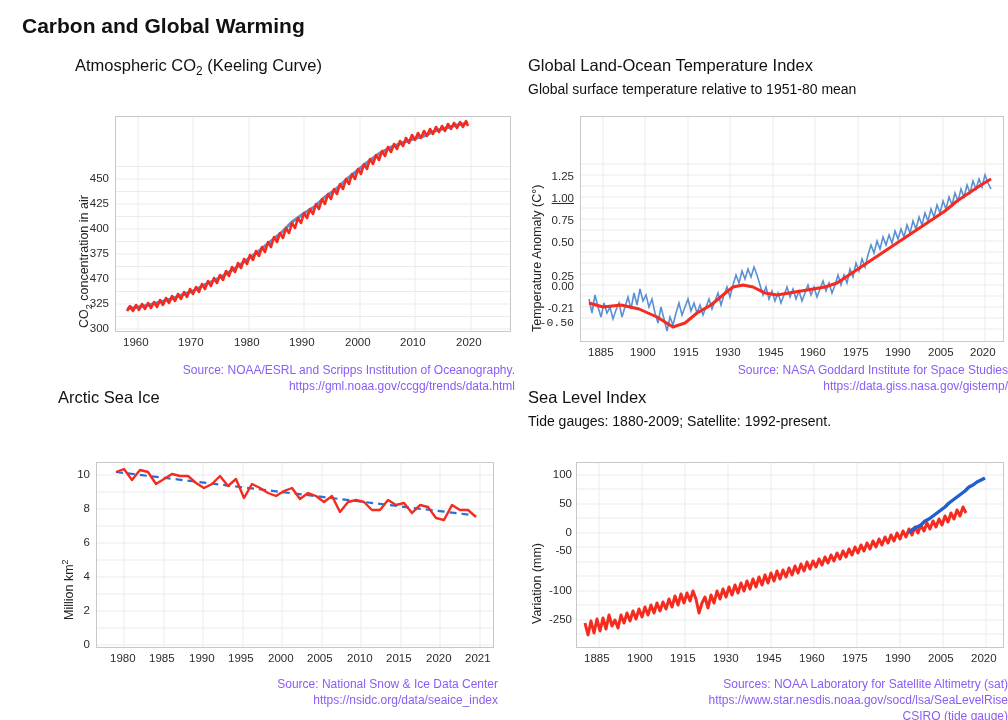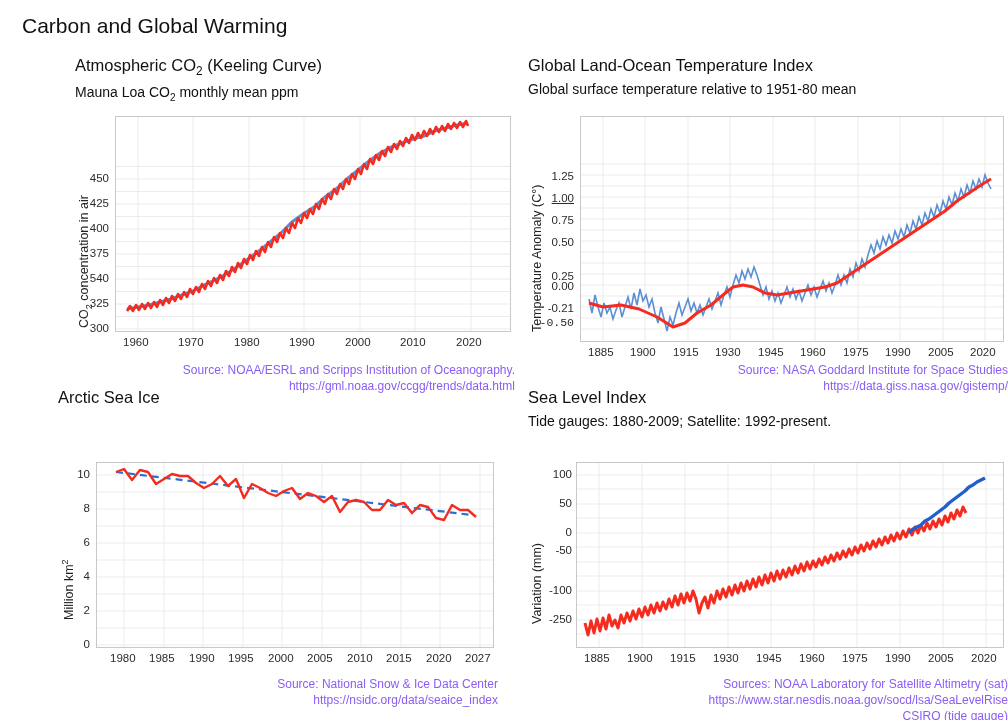--- a/index.html
+++ b/index.html
@@ -6,21 +6,21 @@
   body {
     width:1008px; height:720px;
     background:#ffffff;
     font-family:"Liberation Sans", sans-serif;
     color:#1a1a1a;
     overflow:hidden;
   }
   #page-title {
     font-size:21px;
     margin:14px 0 0 22px;
-    font-weight:400;
+    font-weight:700;
     color:#111;
   }
   .grid {
     position:relative;
     width:1008px;
     height:680px;
   }
   .panel { position:absolute; }
   .panel-title { font-size:16.5px; font-weight:400; color:#111; margin:0 0 6px 0; }
   .panel-sub   { font-size:14px; font-weight:400; color:#111; margin:0 0 4px 0; }
@@ -62,32 +62,29 @@
 <body>
 
 <h1 id="page-title">Carbon and Global Warming</h1>
 
 <div class="grid">
 
   <div class="panel" style="left:75px; top:18px; width:440px; height:330px;">
     <div class="panel-title">
       Atmospheric CO<sub>2</sub> (Keeling Curve)
     </div>
-    <div class="panel-sub">
-      Mauna Loa CO<sub>2</sub> monthly mean ppm
-    </div>
 
     <div class="plotwrap" style="position:absolute; left:0; top:52px; width:440px; height:240px;">
       <div class="ylab" style="left:2px; top:220px;">CO<sub>2</sub> concentration in air</div>
 
       <div class="ticklabel ytick" style="left:-6px; top:64px; width:40px;">450</div>
       <div class="ticklabel ytick" style="left:-6px; top:89px; width:40px;">425</div>
       <div class="ticklabel ytick" style="left:-6px; top:114px;width:40px;">400</div>
       <div class="ticklabel ytick" style="left:-6px; top:139px;width:40px;">375</div>
-      <div class="ticklabel ytick" style="left:-6px; top:164px;width:40px;">540</div>
+      <div class="ticklabel ytick" style="left:-6px; top:164px;width:40px;">470</div>
       <div class="ticklabel ytick" style="left:-6px; top:189px;width:40px;">325</div>
       <div class="ticklabel ytick" style="left:-6px; top:214px;width:40px;">300</div>
 
       <div class="plotbox" style="left:40px; top:8px; width:396px; height:216px;">
         <svg class="series" width="394" height="214" viewBox="0 0 394 214">
 
           <g stroke="#ebebeb" stroke-width="1">
             <line x1="0" y1="62" x2="394" y2="62"></line>
             <line x1="0" y1="87" x2="394" y2="87"></line>
             <line x1="0" y1="112" x2="394" y2="112"></line>
@@ -250,21 +247,21 @@
 
       <div class="ticklabel" style="left:52px;  top:212px;">1980</div>
       <div class="ticklabel" style="left:91px;  top:212px;">1985</div>
       <div class="ticklabel" style="left:131px; top:212px;">1990</div>
       <div class="ticklabel" style="left:170px; top:212px;">1995</div>
       <div class="ticklabel" style="left:210px; top:212px;">2000</div>
       <div class="ticklabel" style="left:249px; top:212px;">2005</div>
       <div class="ticklabel" style="left:289px; top:212px;">2010</div>
       <div class="ticklabel" style="left:328px; top:212px;">2015</div>
       <div class="ticklabel" style="left:368px; top:212px;">2020</div>
-      <div class="ticklabel" style="left:407px; top:212px;">2027</div>
+      <div class="ticklabel" style="left:407px; top:212px;">2021</div>
     </div>
 
     <div class="source" style="left:-20px; top:288px; width:460px;">
       <div>Source: National Snow &amp; Ice Data Center</div>
       <div>https://nsidc.org/data/seaice_index</div>
     </div>
   </div>
 
   <div class="panel" style="left:528px; top:350px; width:480px; height:330px;">
     <div class="panel-title">Sea Level Index</div>

